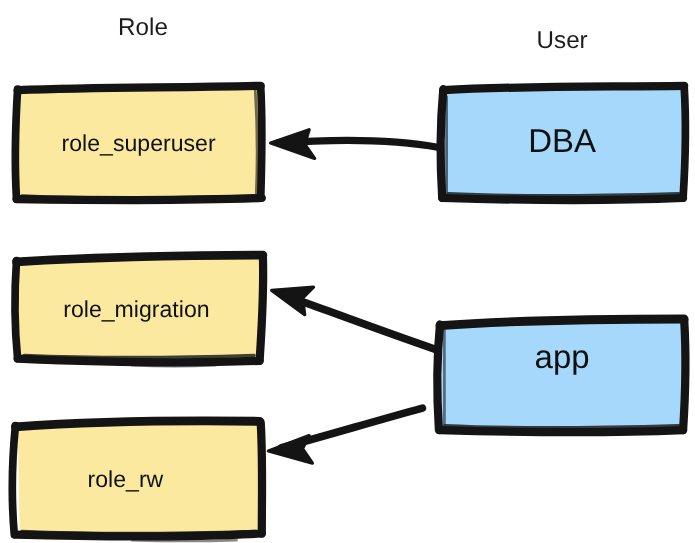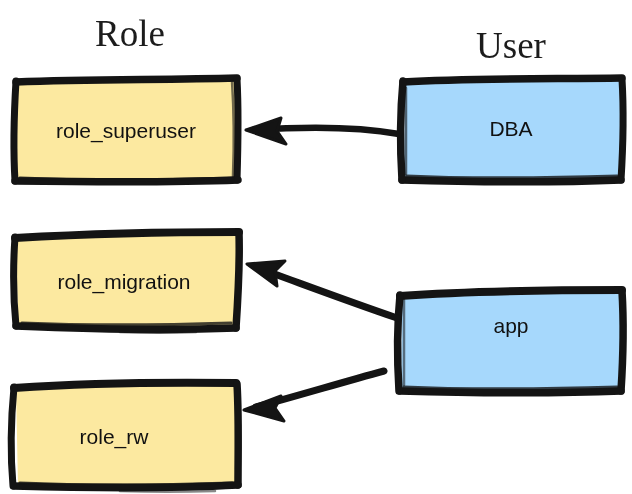--- a/index.html
+++ b/index.html
@@ -18,42 +18,42 @@
   }
   #sketch {
     position: absolute;
     left: 0;
     top: 0;
     width: 632px;
     height: 494px;
   }
   .col-header {
     position: absolute;
-    font-family: Liberation Serif, serif;
-    font-size: 37px;
+    font-family: Liberation Sans, sans-serif;
+    font-size: 22px;
     color: #1c1c1c;
     letter-spacing: 0px;
     text-align: center;
     white-space: nowrap;
     transform: translateX(-50%);
   }
   .node-label {
     position: absolute;
     font-family: "Liberation Sans", sans-serif;
     color: #111111;
     white-space: nowrap;
     text-align: center;
     transform: translate(-50%, -50%);
     pointer-events: none;
   }
   .node-label.role {
     font-size: 21px;
   }
   .node-label.user {
-    font-size: 21px;
+    font-size: 30px;
   }
   .hit {
     position: absolute;
     background: transparent;
   }
 </style>
 </head>
 <body>
 
 <div id="canvas">

